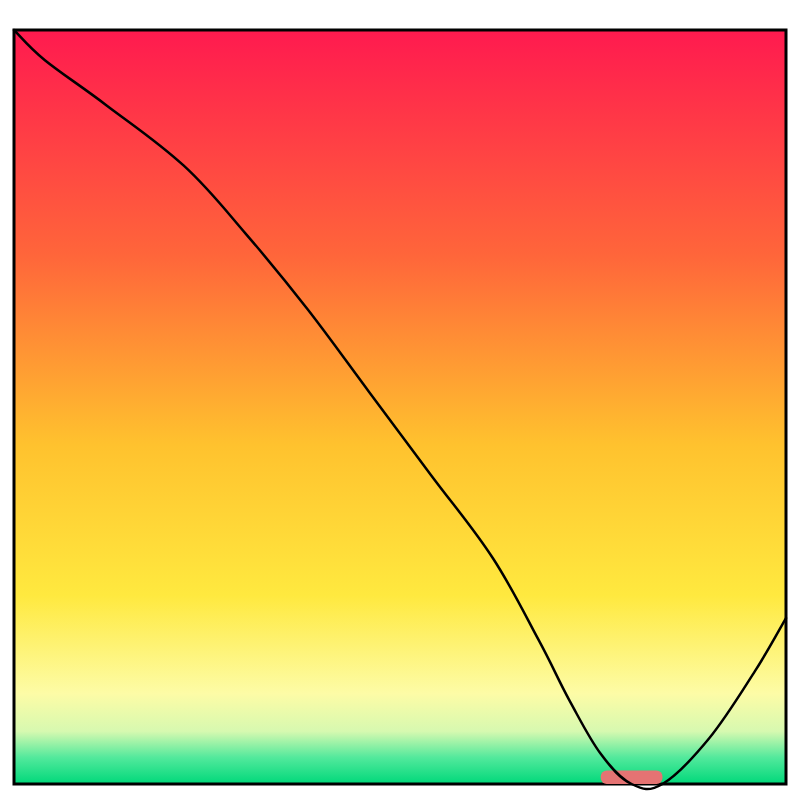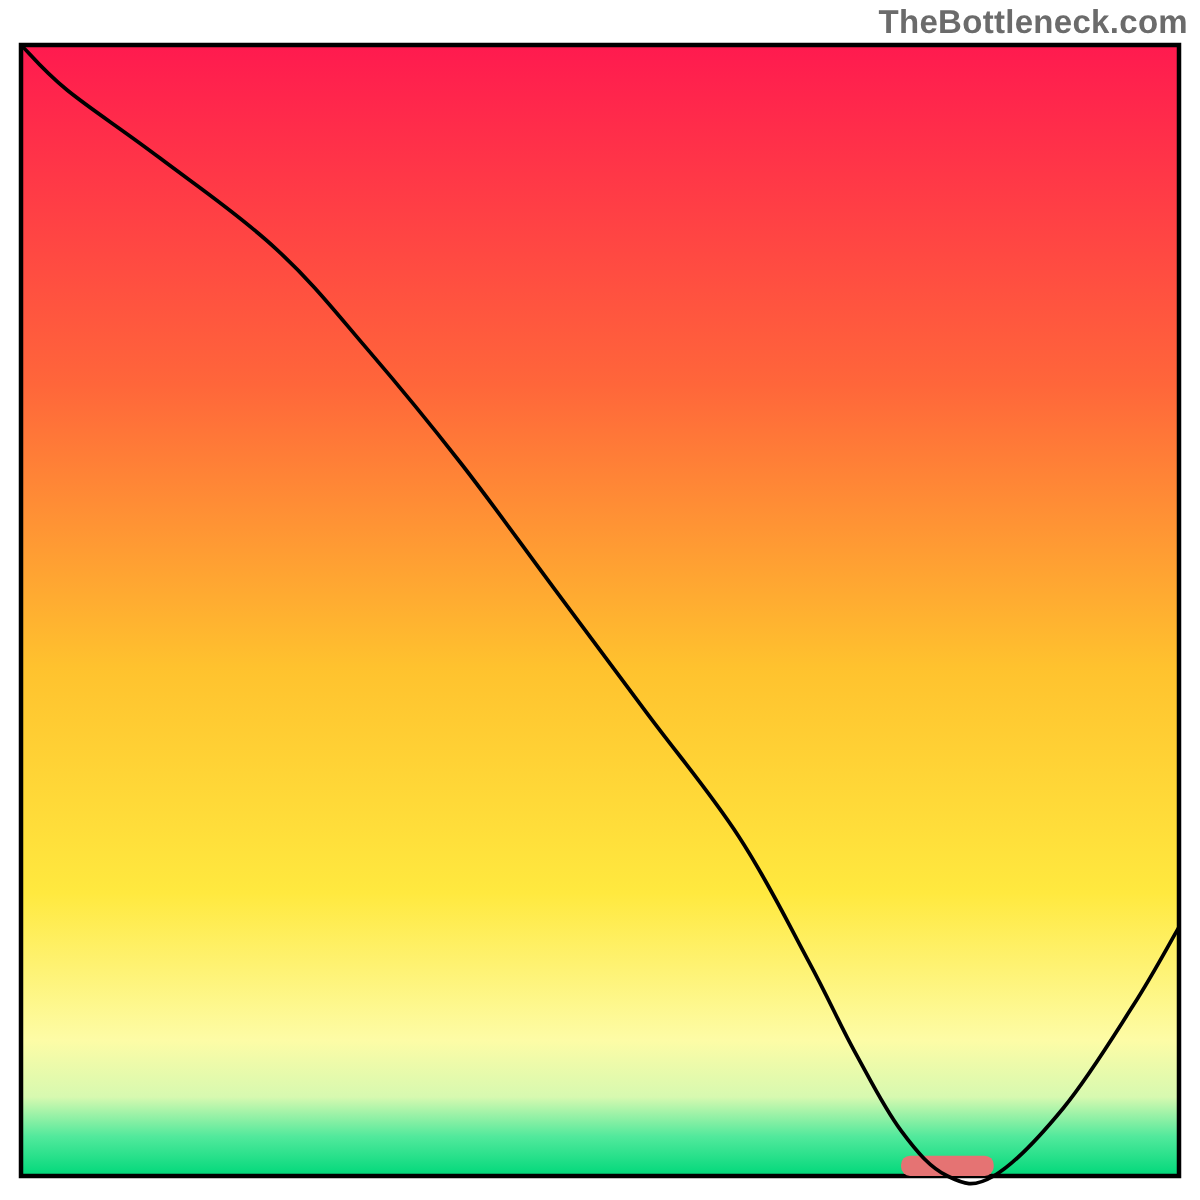--- a/index.html
+++ b/index.html
@@ -32,21 +32,20 @@
     top: 0;
     width: 800px;
     height: 800px;
     display: block;
   }
 </style>
 </head>
 <body>
 
 <div class="wrap">
-  <div class="watermark">TheBottleneck.com</div>
 
   <svg class="chart" viewBox="0 0 800 800">
     <defs>
       <linearGradient id="bg-grad" x1="0" y1="0" x2="0" y2="1">
           <stop offset="0.00%" stop-color="#ff1a4f"></stop>
           <stop offset="30.00%" stop-color="#ff663a"></stop>
           <stop offset="55.00%" stop-color="#ffc22e"></stop>
           <stop offset="75.00%" stop-color="#ffe93f"></stop>
           <stop offset="88.00%" stop-color="#fdfca6"></stop>
           <stop offset="93.00%" stop-color="#d7f9b0"></stop>

